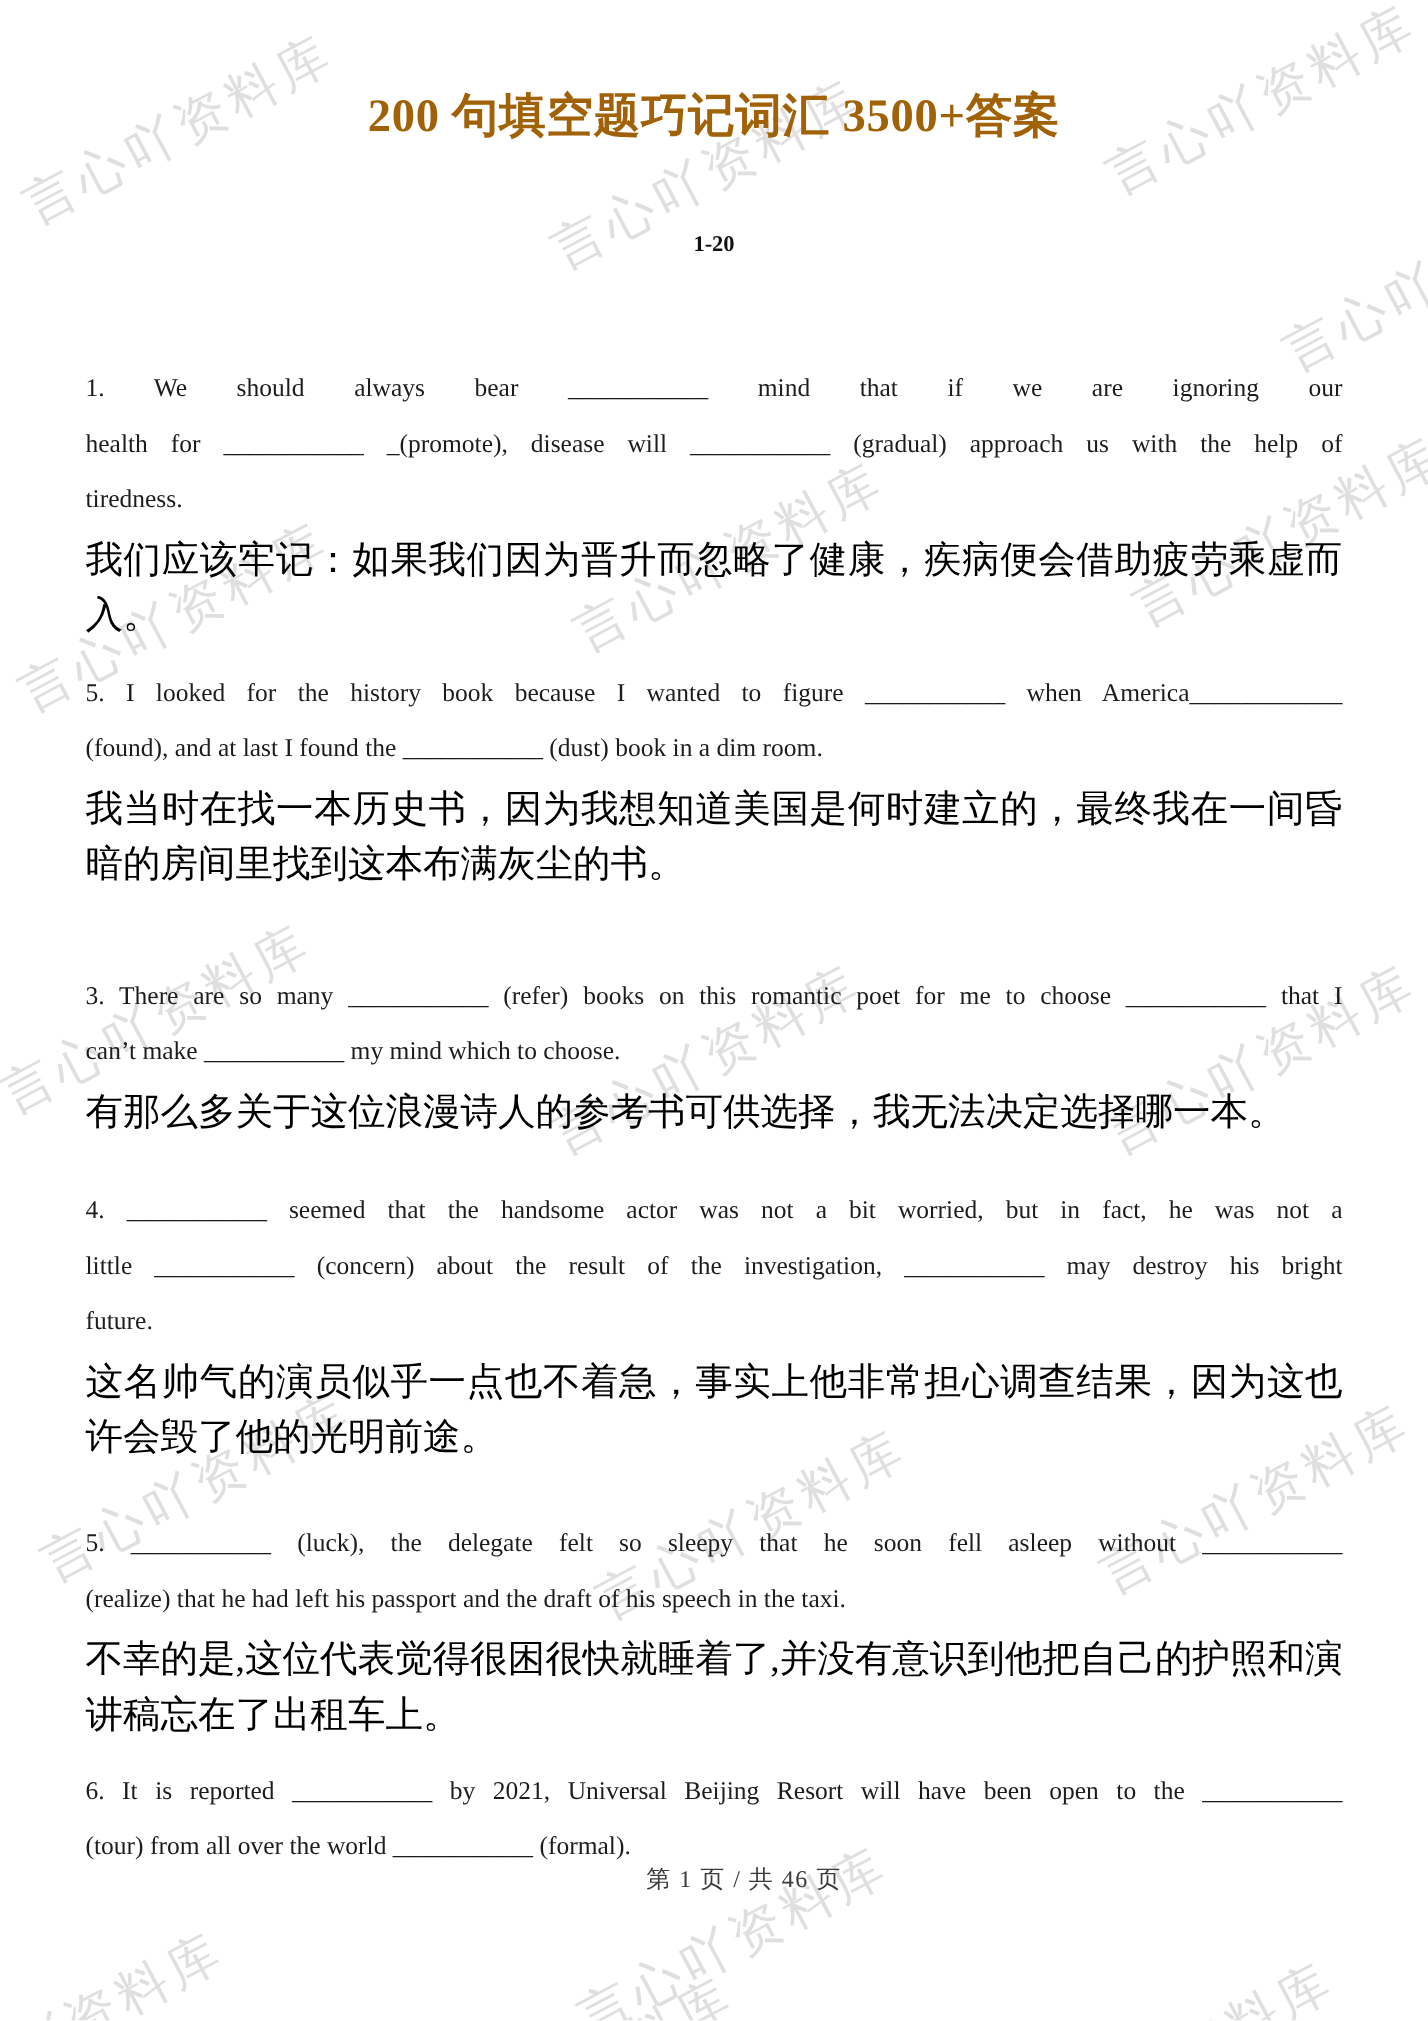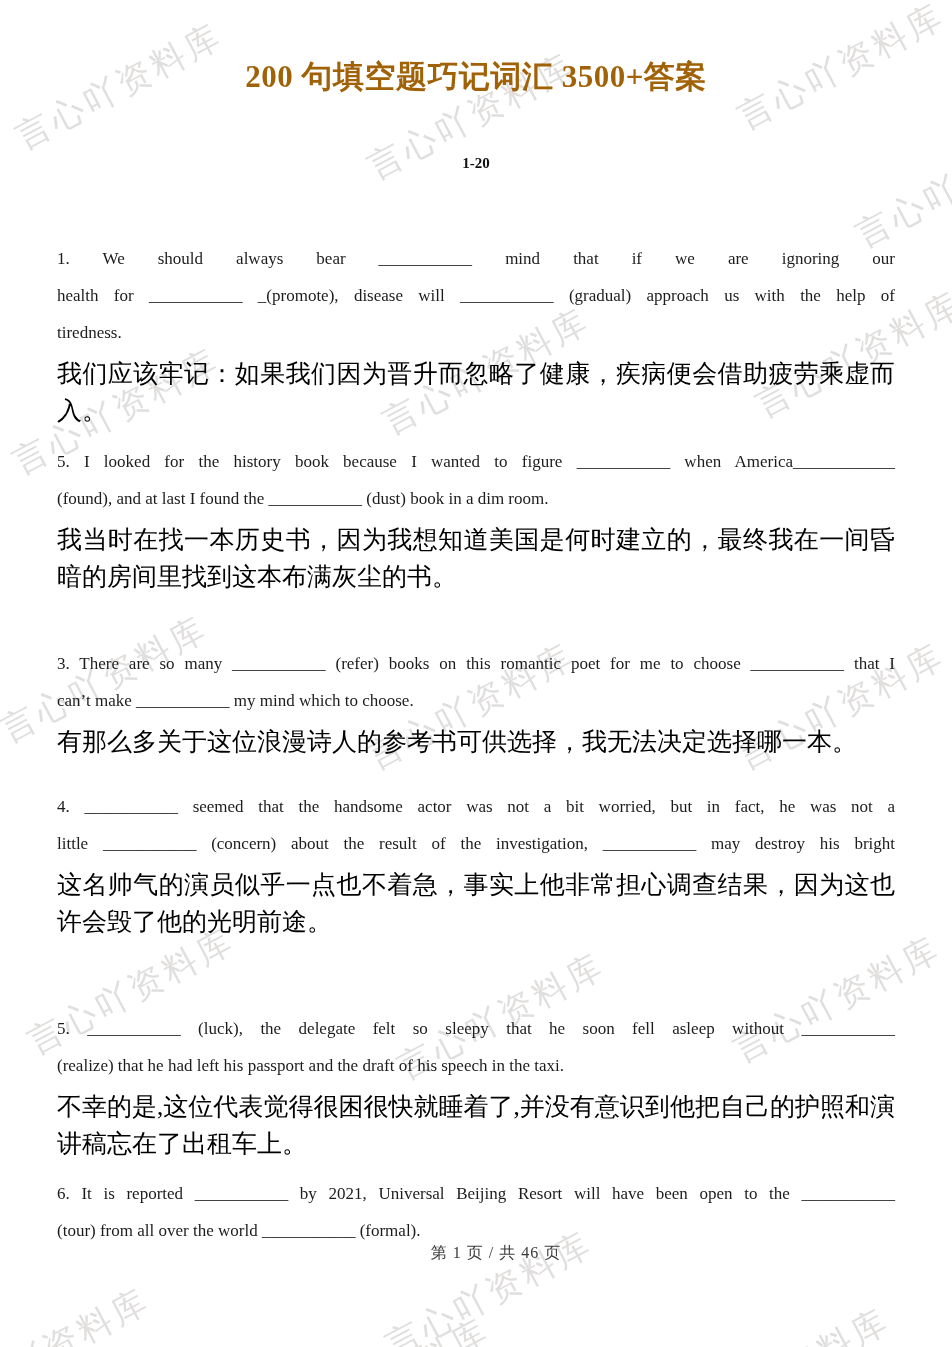--- a/index.html
+++ b/index.html
@@ -97,20 +97,21 @@
         <div class="translation">我当时在找一本历史书，因为我想知道美国是何时建立的，最终我在一间昏暗的房间里找到这本布满灰尘的书。</div>
       </div>
       <div class="item" style="top: 645px;">
         <div class="eline">3. There are so many ___________ (refer) books on this romantic poet for me to choose ___________ that I</div>
         <div class="eline last">can’t make ___________ my mind which to choose.</div>
         <div class="translation">有那么多关于这位浪漫诗人的参考书可供选择，我无法决定选择哪一本。</div>
       </div>
       <div class="item" style="top: 788px;">
         <div class="eline">4. ___________ seemed that the handsome actor was not a bit worried, but in fact, he was not a</div>
         <div class="eline">little ___________ (concern) about the result of the investigation, ___________ may destroy his bright</div>
+        <div class="eline last">future.</div>
         <div class="translation">这名帅气的演员似乎一点也不着急，事实上他非常担心调查结果，因为这也许会毁了他的光明前途。</div>
       </div>
       <div class="item" style="top: 1010px;">
         <div class="eline">5. ___________ (luck), the delegate felt so sleepy that he soon fell asleep without ___________</div>
         <div class="eline last">(realize) that he had left his passport and the draft of his speech in the taxi.</div>
         <div class="translation">不幸的是,这位代表觉得很困很快就睡着了,并没有意识到他把自己的护照和演讲稿忘在了出租车上。</div>
       </div>
       <div class="item" style="top: 1175px;">
         <div class="eline">6. It is reported ___________ by 2021, Universal Beijing Resort will have been open to the ___________</div>
         <div class="eline last">(tour) from all over the world ___________ (formal).</div>

